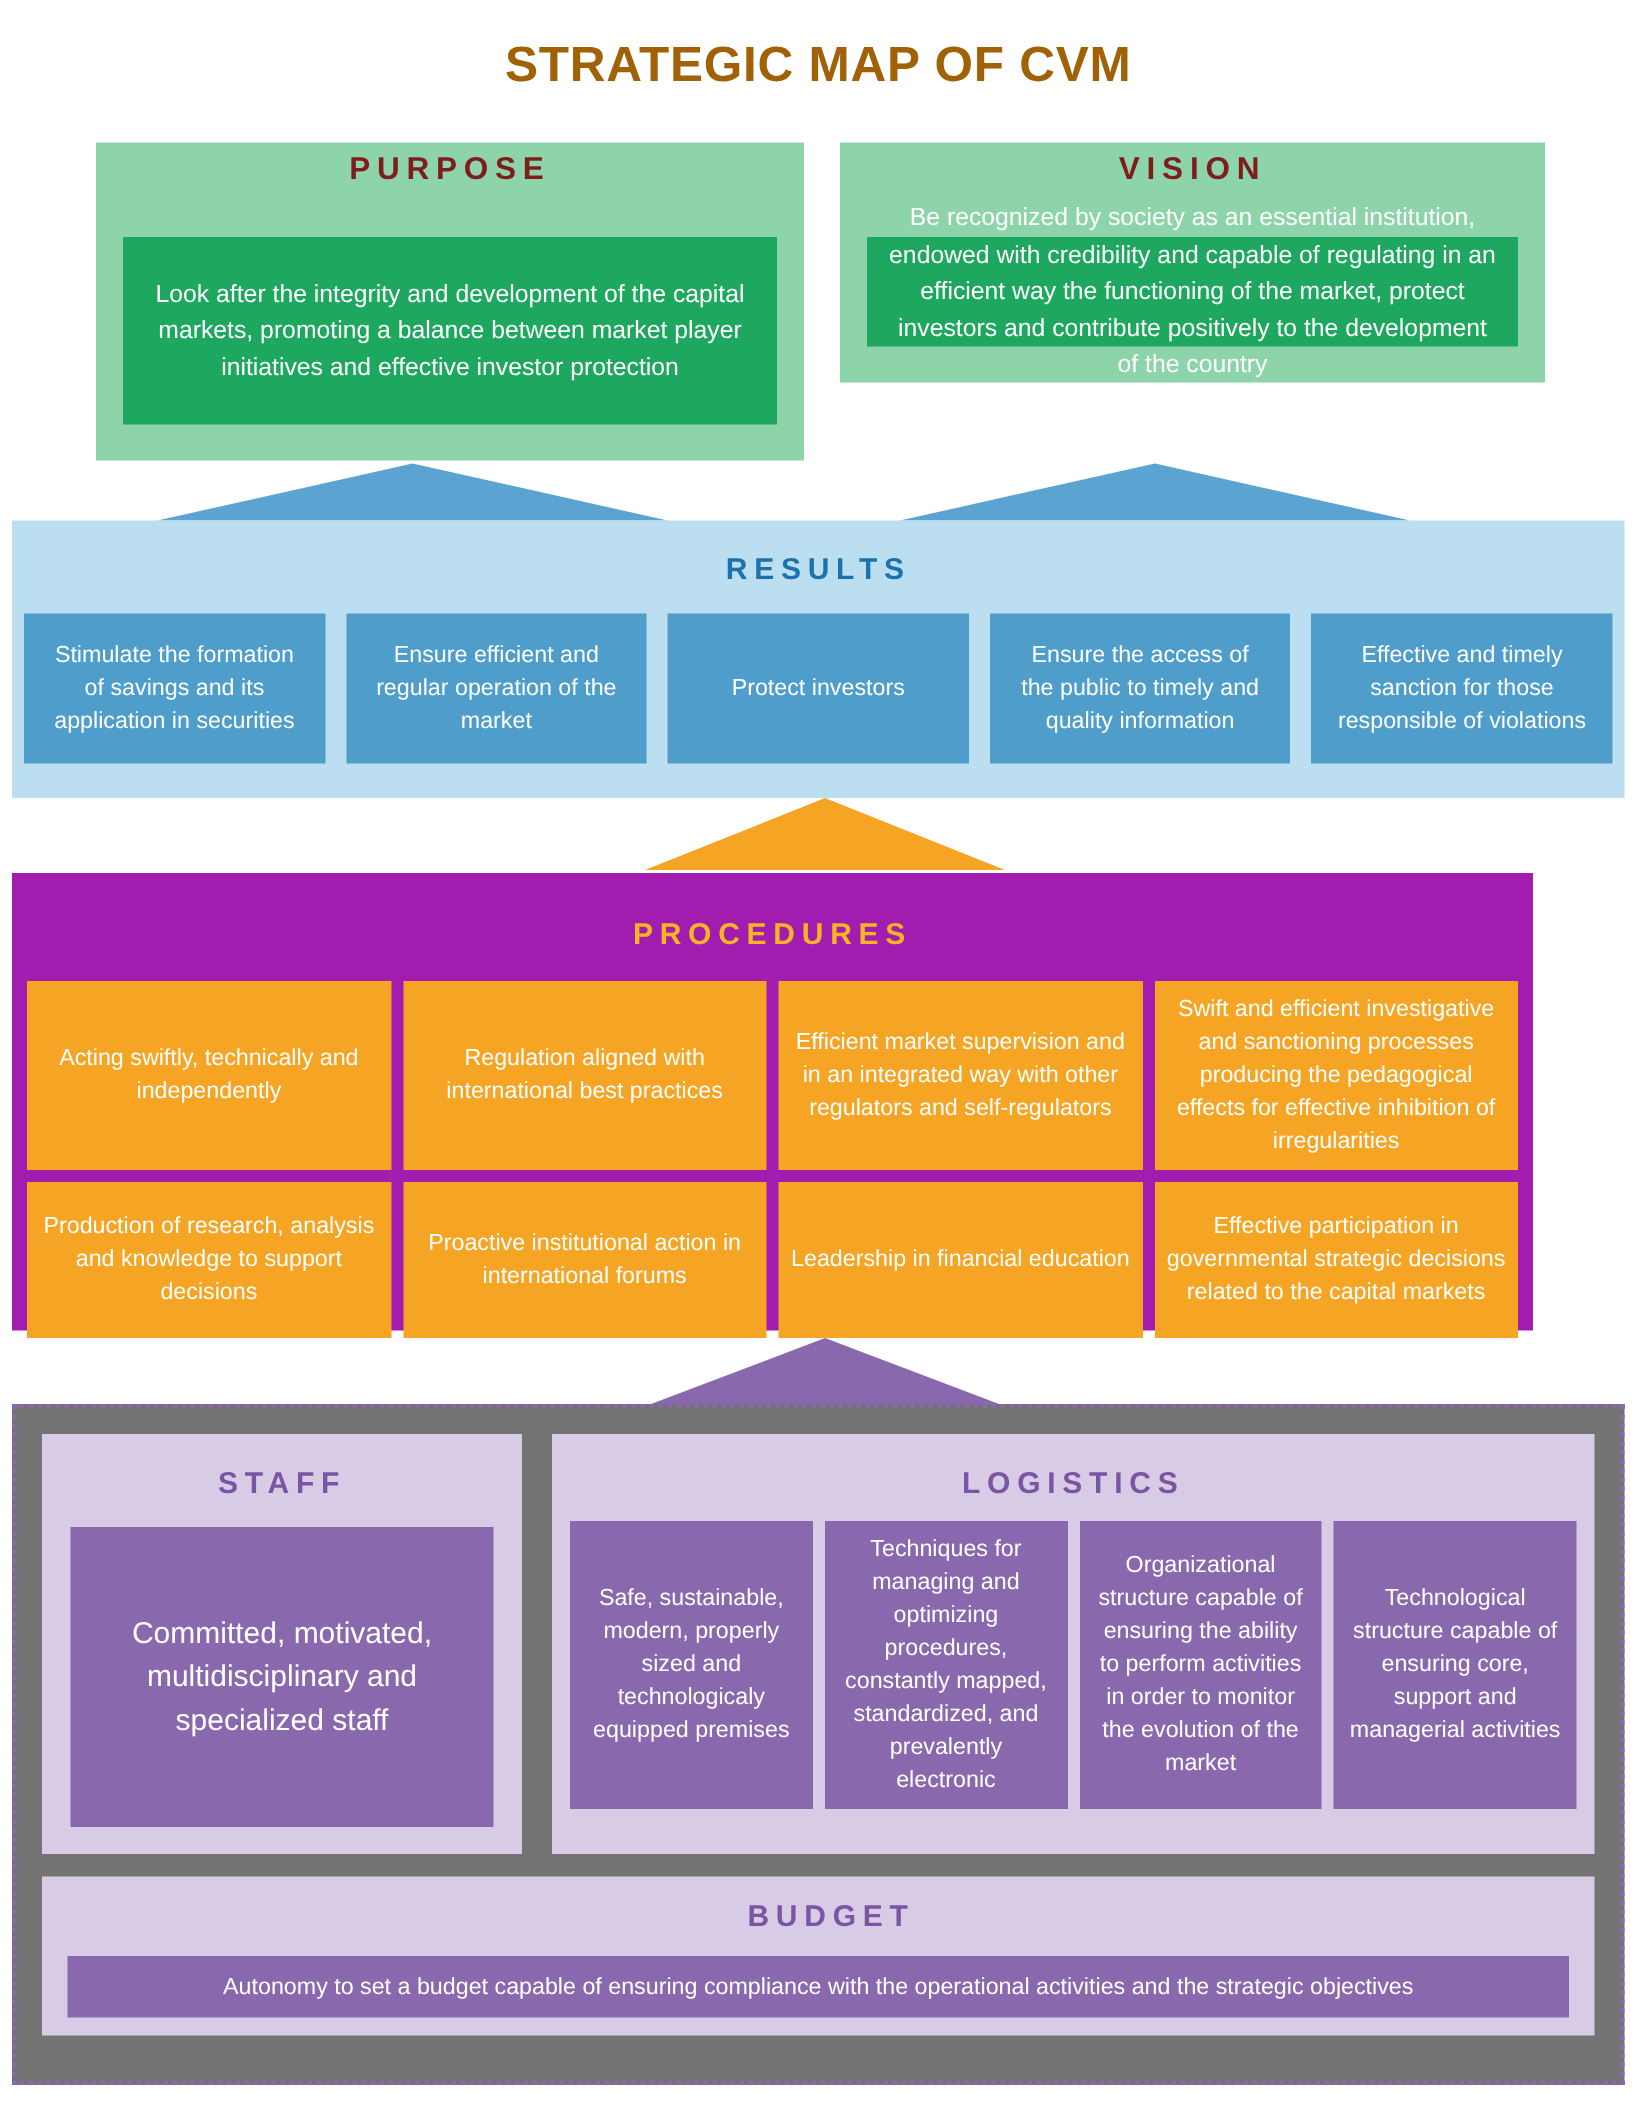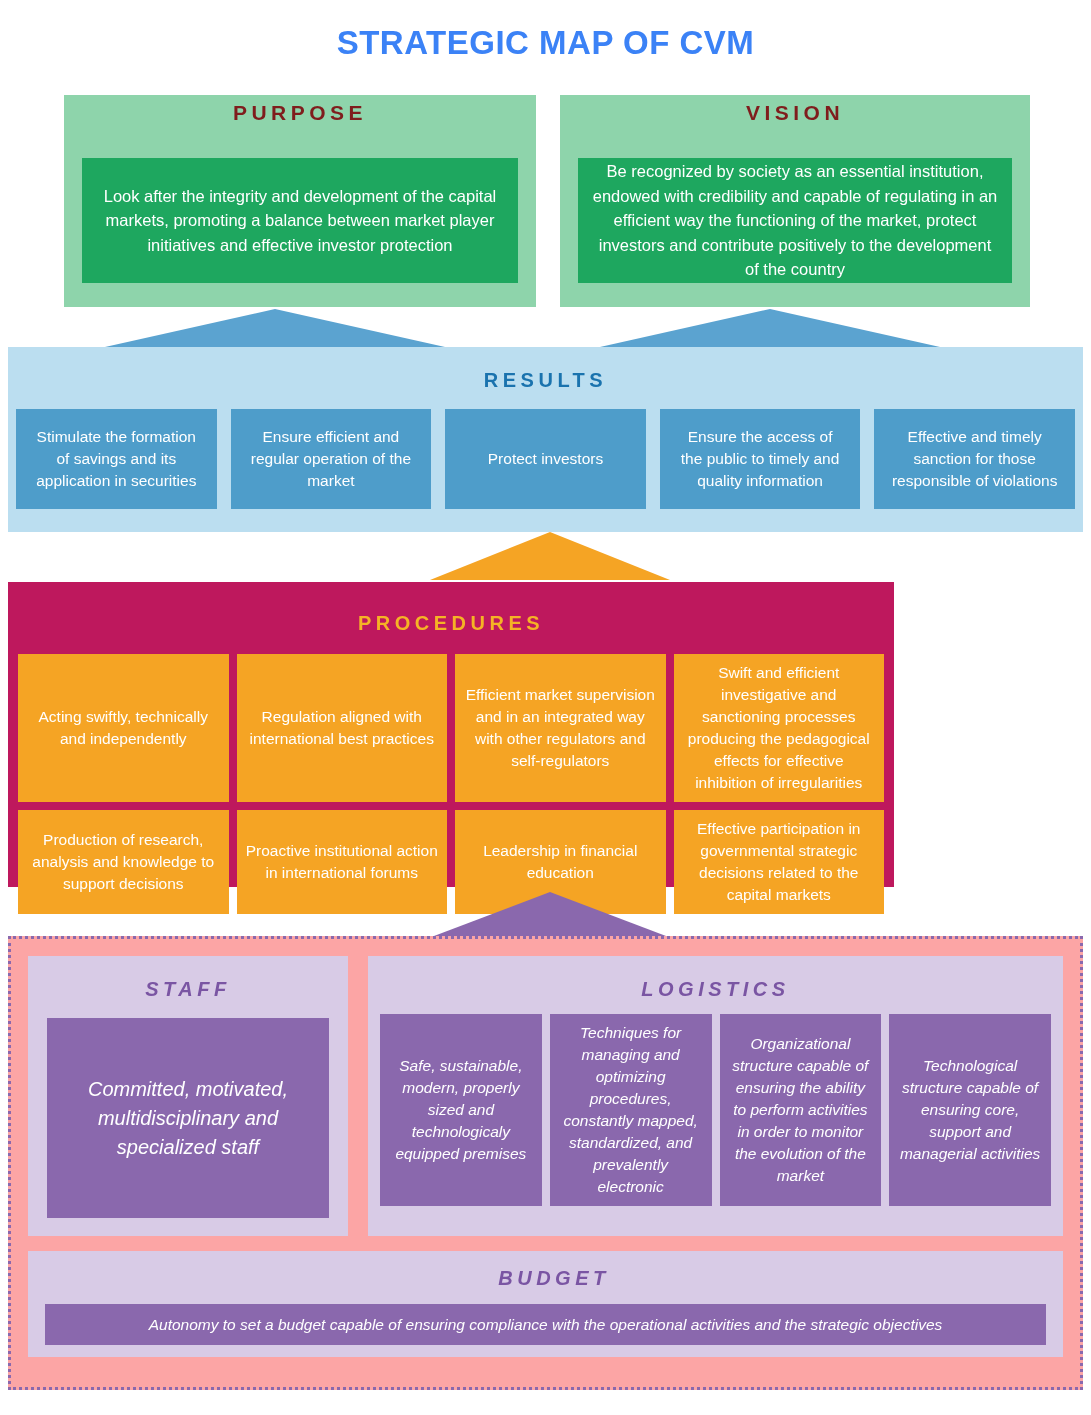--- a/index.html
+++ b/index.html
@@ -18,41 +18,41 @@
   }
 
   
   .title {
     position: absolute;
     top: 24px; left: 0; width: 1091px;
     text-align: center;
     font-size: 33px;
     font-weight: bold;
     letter-spacing: 0.5px;
-    color: #3b82f6;
+    color: #a16207;
   }
 
   
   .band-head {
     text-align: center;
     font-weight: bold;
     letter-spacing: 4.5px;
   }
 
   
   .purpose-wrap {
     position: absolute;
     left: 64px; top: 95px;
     width: 472px; height: 212px;
     background: #8ed4ab;
   }
   .vision-wrap {
     position: absolute;
     left: 560px; top: 95px;
-    width: 470px; height: 212px;
+    width: 470px; height: 160px;
     background: #8ed4ab;
   }
   .green-head {
     color: #7f1d1d;
     font-size: 21px;
     padding-top: 6px;
   }
   .green-body {
     position: absolute;
     left: 18px; right: 18px;
@@ -128,22 +128,22 @@
     display: flex;
     align-items: center;
     justify-content: center;
     padding: 8px 16px;
   }
 
   
   .procedures-band {
     position: absolute;
     left: 8px; top: 582px;
-    width: 886px; height: 305px;
-    background: #be185d;
+    width: 1014px; height: 305px;
+    background: #a21caf;
   }
   .procedures-head {
     color: #f5b325;
     font-size: 20px;
     padding-top: 30px;
   }
   .proc-grid {
     position: absolute;
     left: 10px; right: 10px;
     top: 72px;
@@ -163,23 +163,22 @@
     justify-content: center;
     padding: 8px 8px;
   }
 
   
   .foundation {
     position: absolute;
     left: 8px; top: 936px;
     width: 1075px; height: 454px;
     border: 3px dotted #8a68ad;
-    background: #fca5a5;
+    background: #737373;
     padding: 17px;
-    font-style: italic;
   }
   .foundation-top {
     display: flex;
     gap: 20px;
     height: 280px;
   }
   .staff-wrap {
     width: 320px;
     background: #d8cbe6;
     position: relative;

